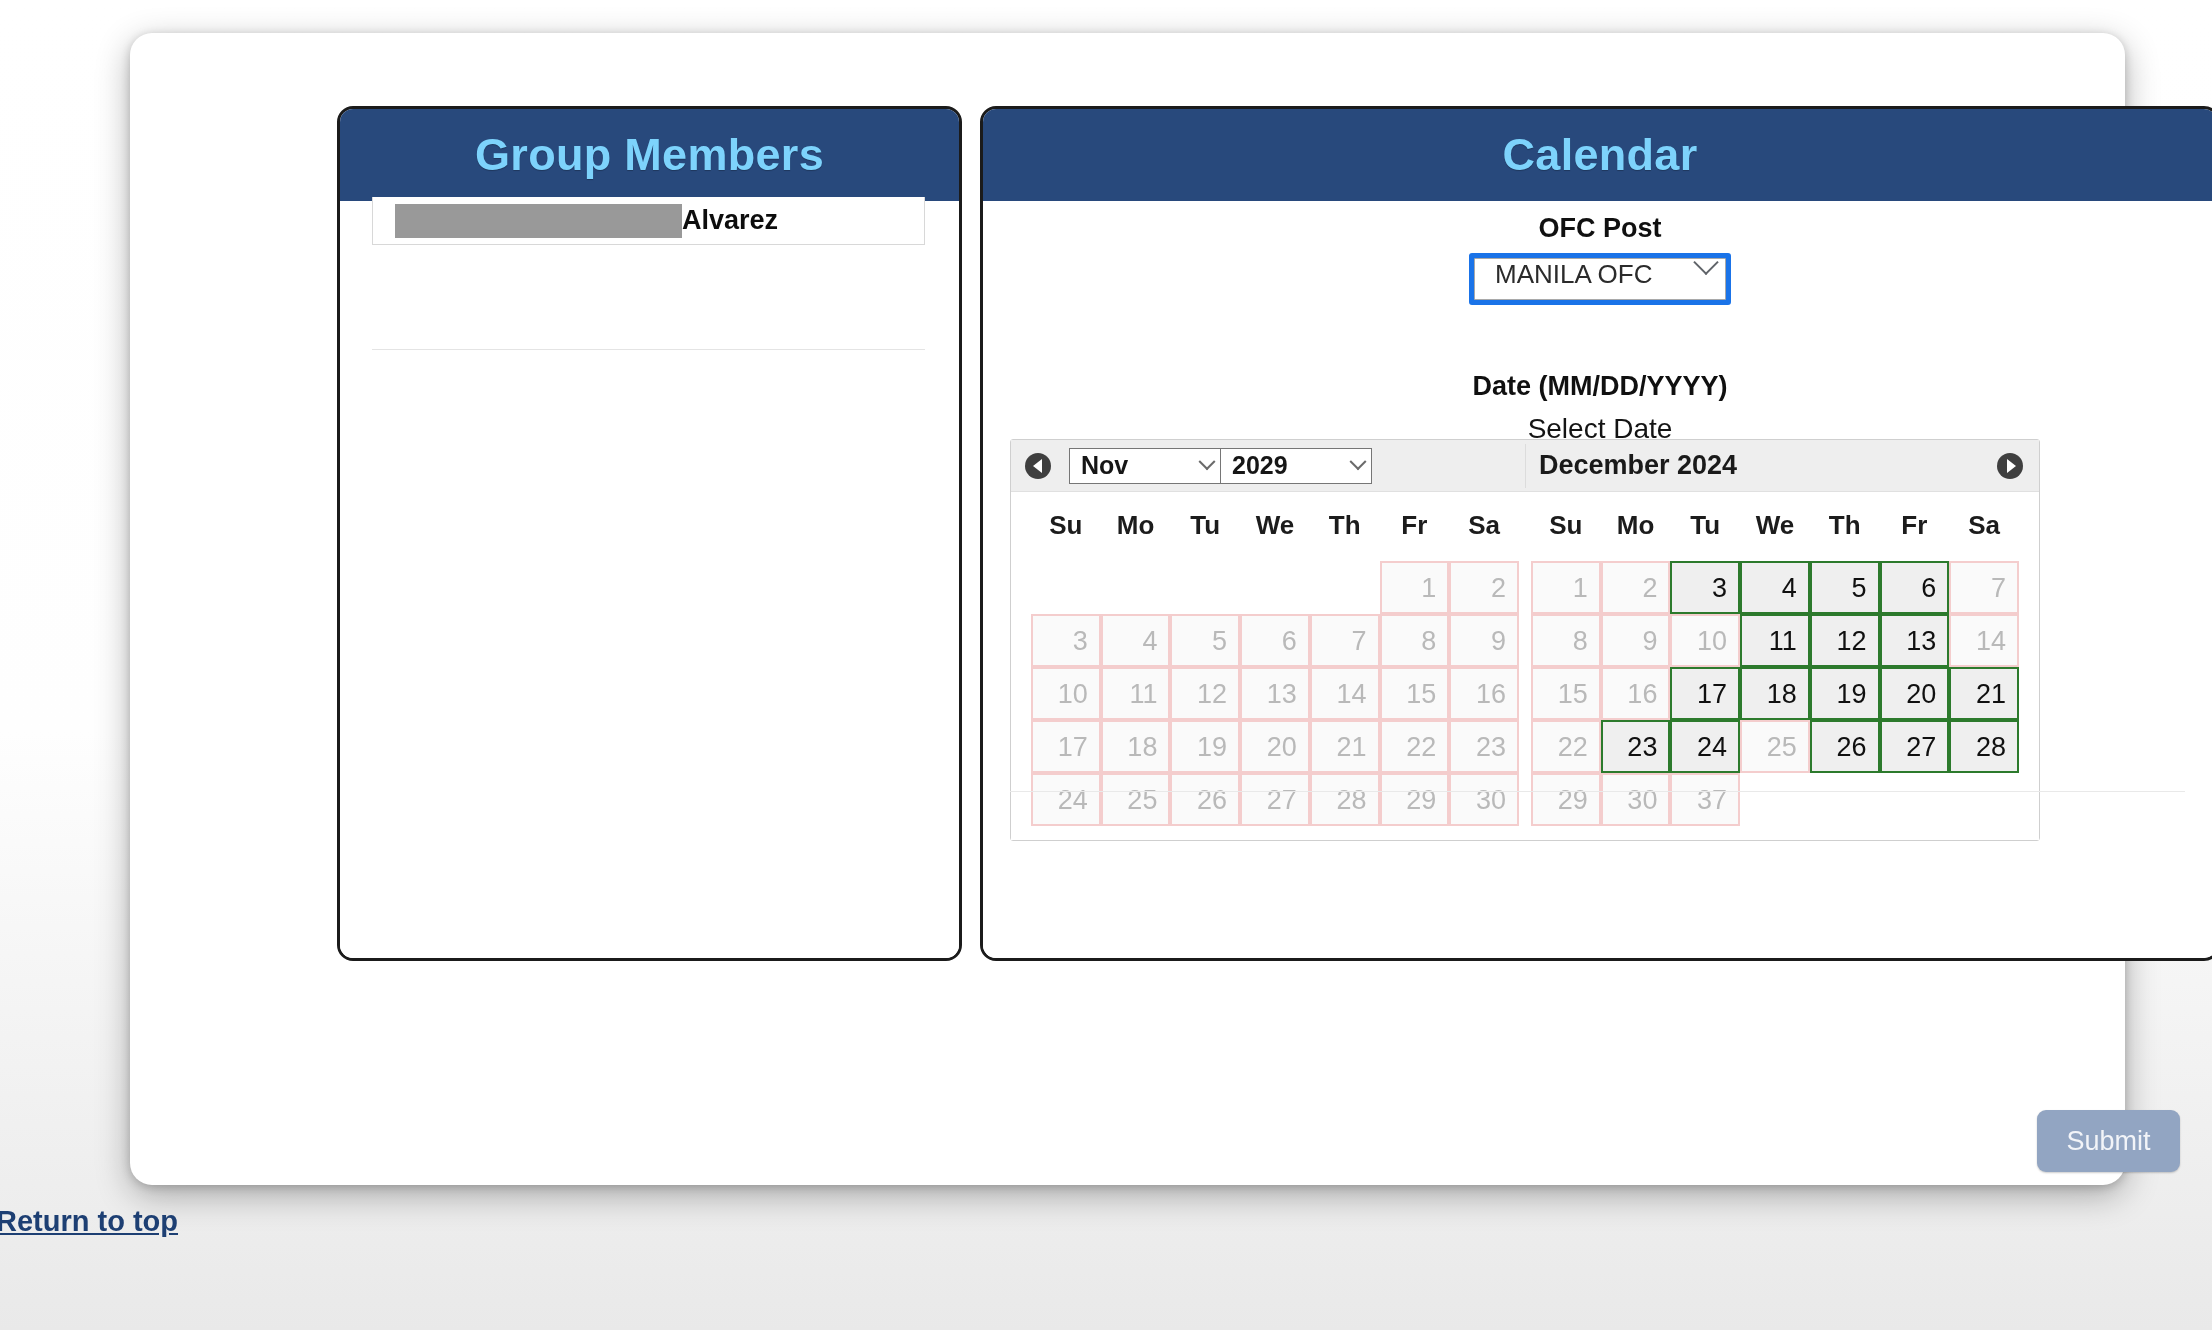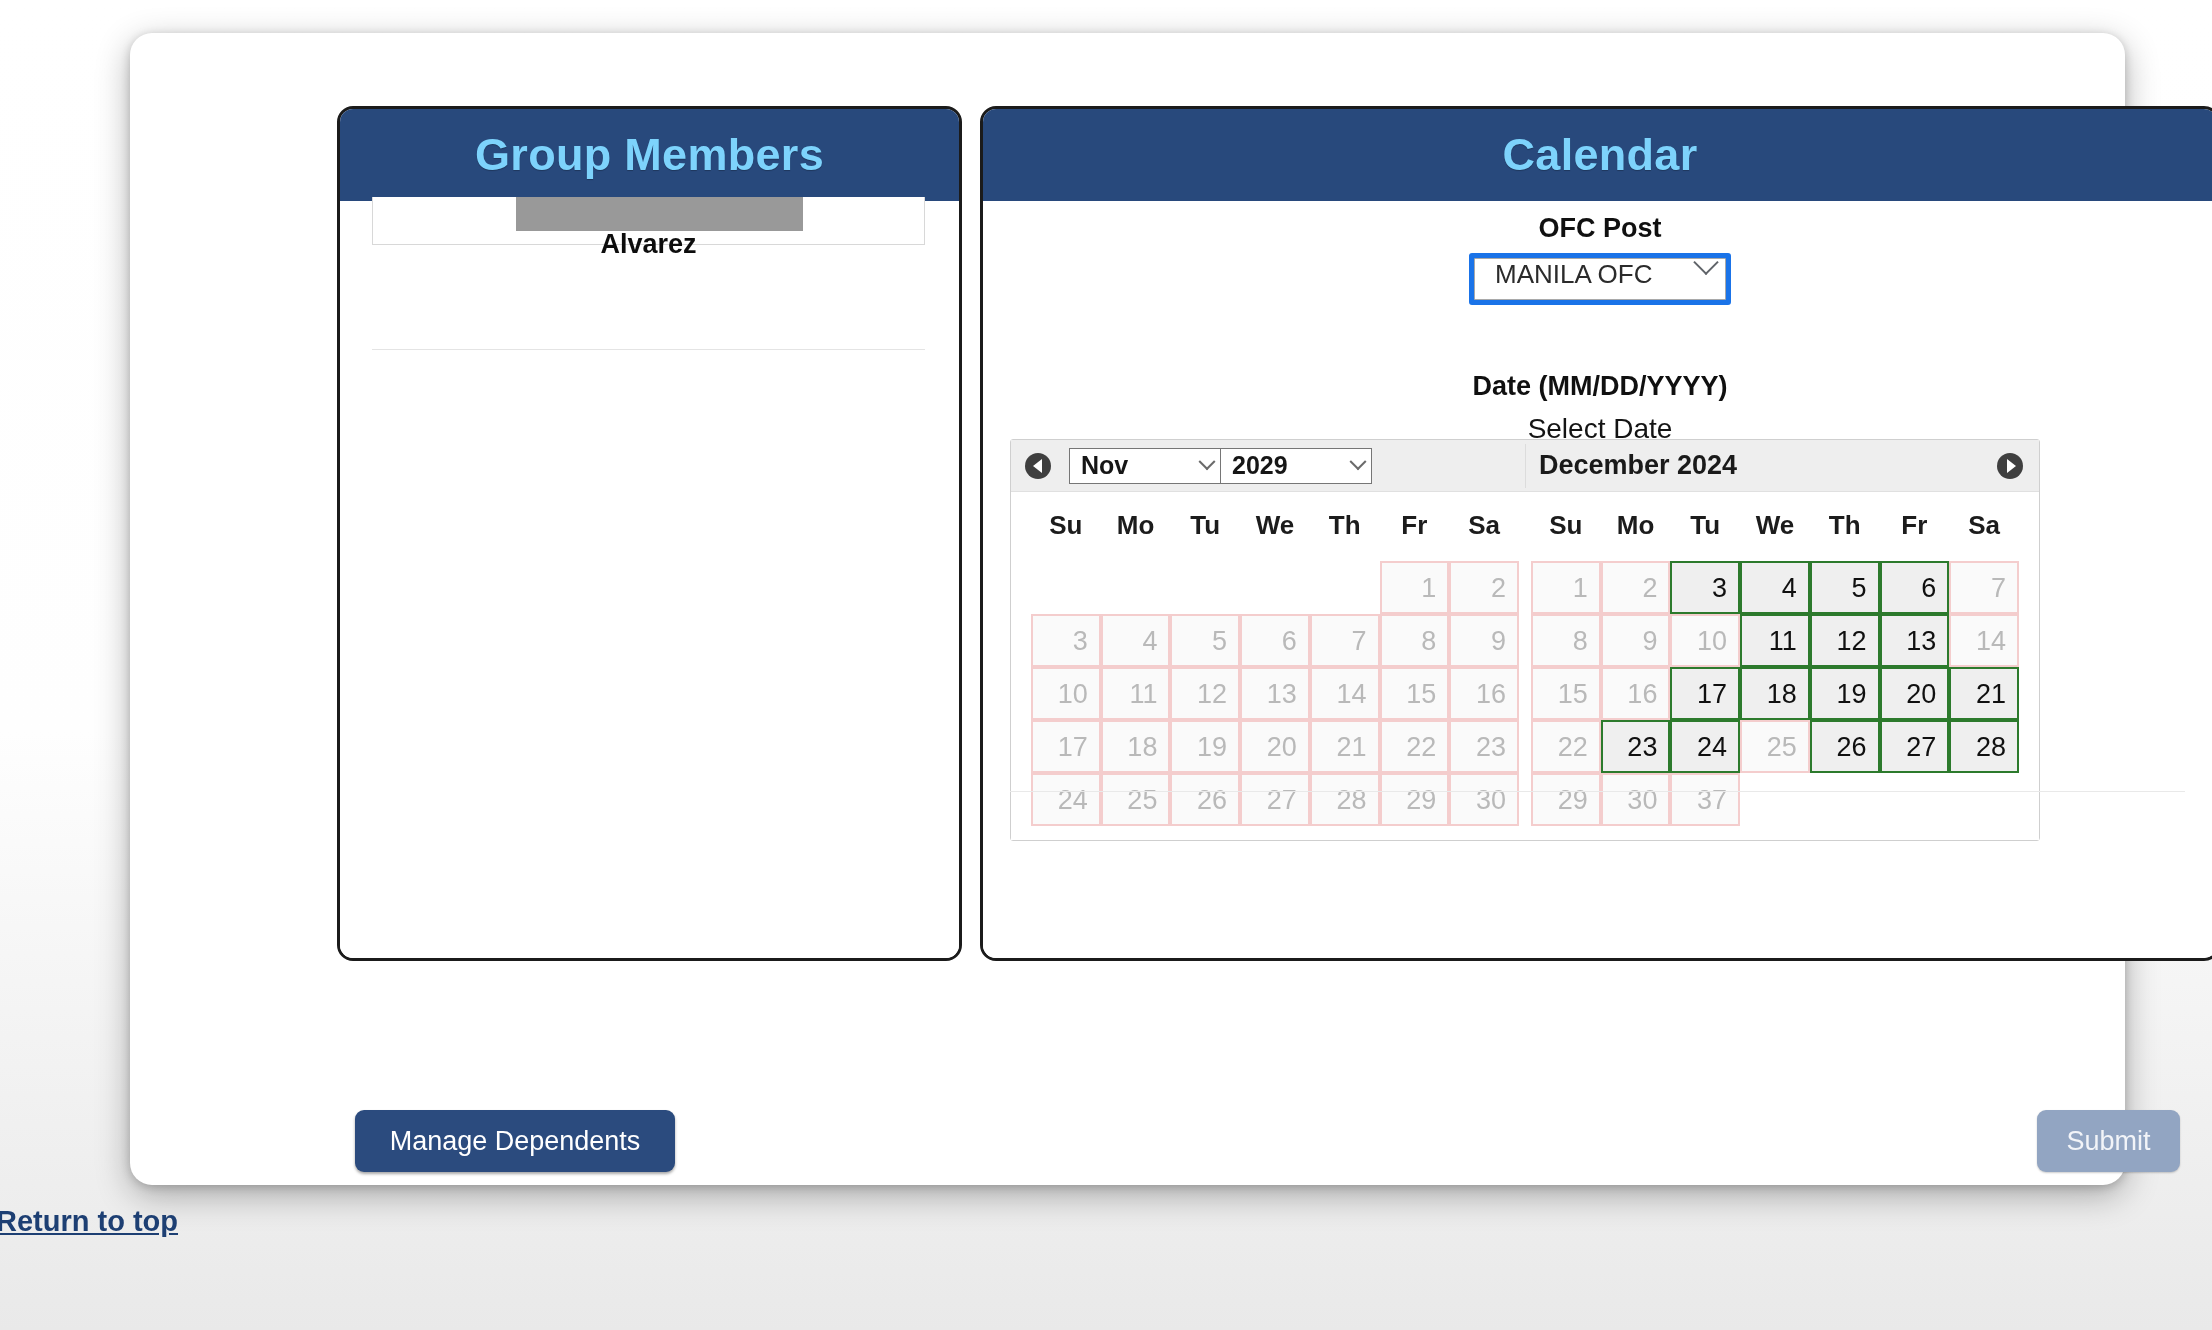--- a/index.html
+++ b/index.html
@@ -63,21 +63,20 @@
   
   .member-box {
     position: absolute;
     left: 32px; top: -4px;
     width: 553px; height: 48px;
     border: 1px solid #d8d8d8;
     border-top: none;
     background: #ffffff;
     display: flex;
     align-items: center;
-    flex-direction: column;
   }
   .redacted-bar {
     width: 287px; height: 34px;
     background: #999999;
     margin-left: 22px;
     flex: 0 0 auto;
   }
   .member-name {
     font-size: 27px;
     font-weight: bold;
@@ -636,18 +635,17 @@
                   </tbody>
               </table>
             </div>
           </div>
         </div>
 
         <div class="cal-bottom-divider"></div>
       </div>
     </div>
 
-    <button class="btn btn-manage">Manage Dependents</button>
     <button class="btn btn-submit">Submit</button>
   </div>
 
   <a class="return-link">Return to top</a>
 </div>
 
 </body></html>

